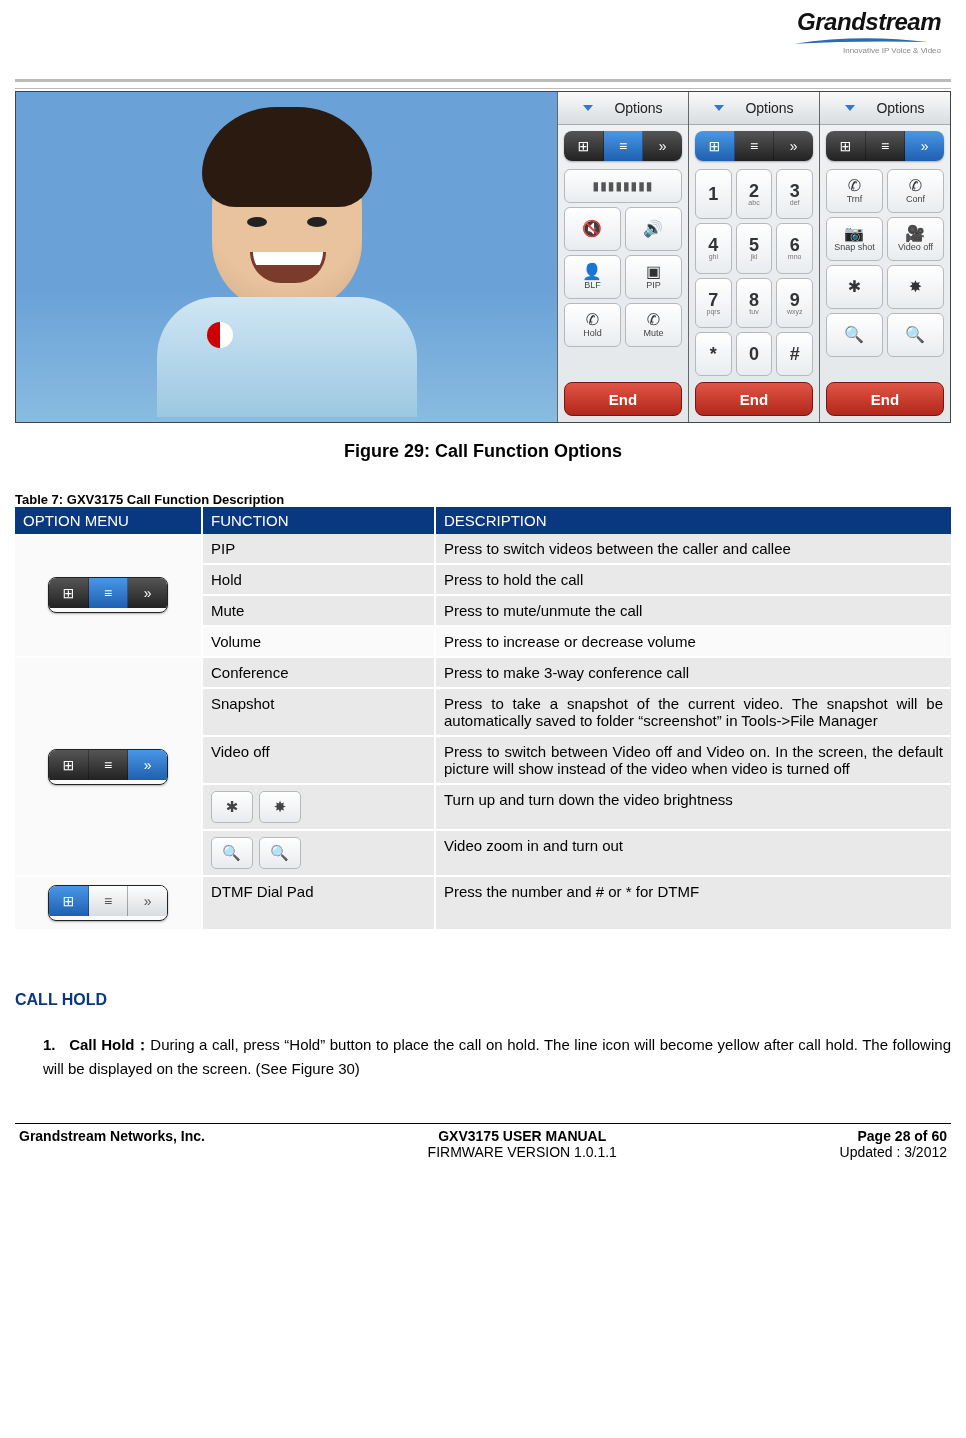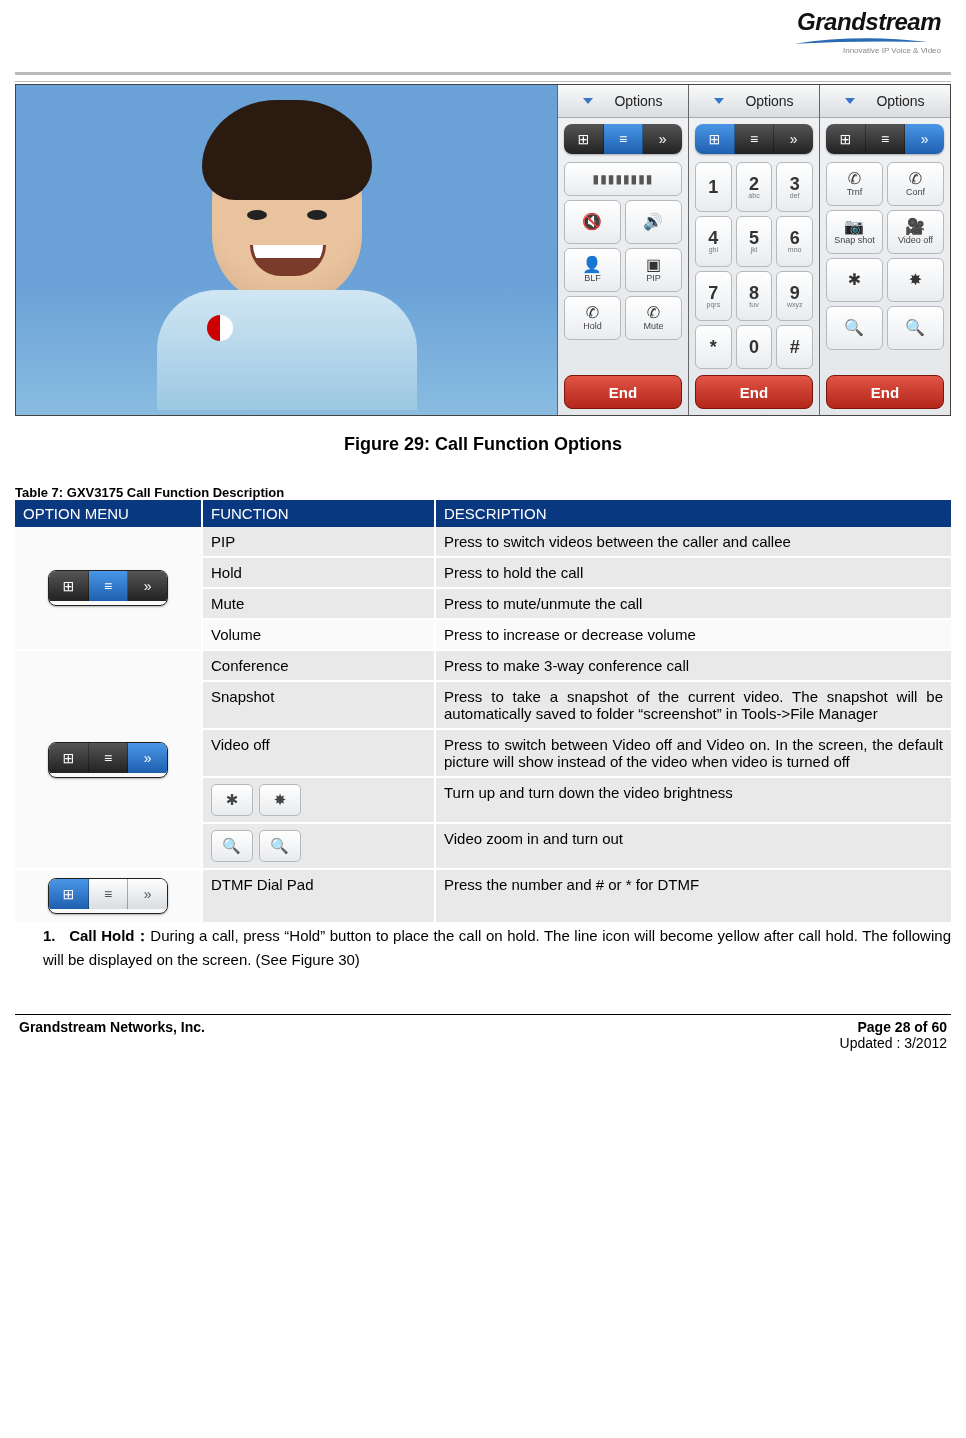--- a/index.html
+++ b/index.html
@@ -24,21 +24,21 @@
   }
   .header {
     display: flex;
     justify-content: flex-end;
     align-items: center;
     padding: 0 10px 4px 0;
   }
   .logo {
     text-align: right;
     line-height: 1;
-    margin-bottom: 13px;
+    margin-bottom: 20px;
   }
   .logo-main {
     font-style: italic;
     font-weight: bold;
     font-size: 24px;
     color: #111;
     letter-spacing: -0.5px;
   }
   .logo-swoosh {
     display:inline-block;
@@ -552,28 +552,33 @@
                 <span class="glyph">»</span>
               </div>
           </div>
         </td>
         <td>DTMF Dial Pad</td>
         <td class="desc">Press the number and # or * for DTMF</td>
       </tr>
     </tbody>
   </table>
 
+  <div class="section-head">CALL HOLD</div>
 
   <p class="body-text">
     <span class="lead">1.</span>&nbsp;&nbsp;
     <span class="lead">Call Hold：</span><span>During a call, press “Hold” button to place the call on hold. The line icon will become yellow after call hold. The following will be displayed on the screen. (See Figure 30)</span>
   </p>
 
   <hr class="footer-rule">
   <div class="footer">
     <div class="left">Grandstream Networks, Inc.</div>
+    <div class="mid">
+      <span>GXV3175 USER MANUAL</span>
+      <span class="fw">FIRMWARE VERSION 1.0.1.1</span>
+    </div>
     <div class="right">
       <span>Page 28 of 60</span>
       <span class="fw">Updated : 3/2012</span>
     </div>
   </div>
 
 </div>
 
 </body></html>

